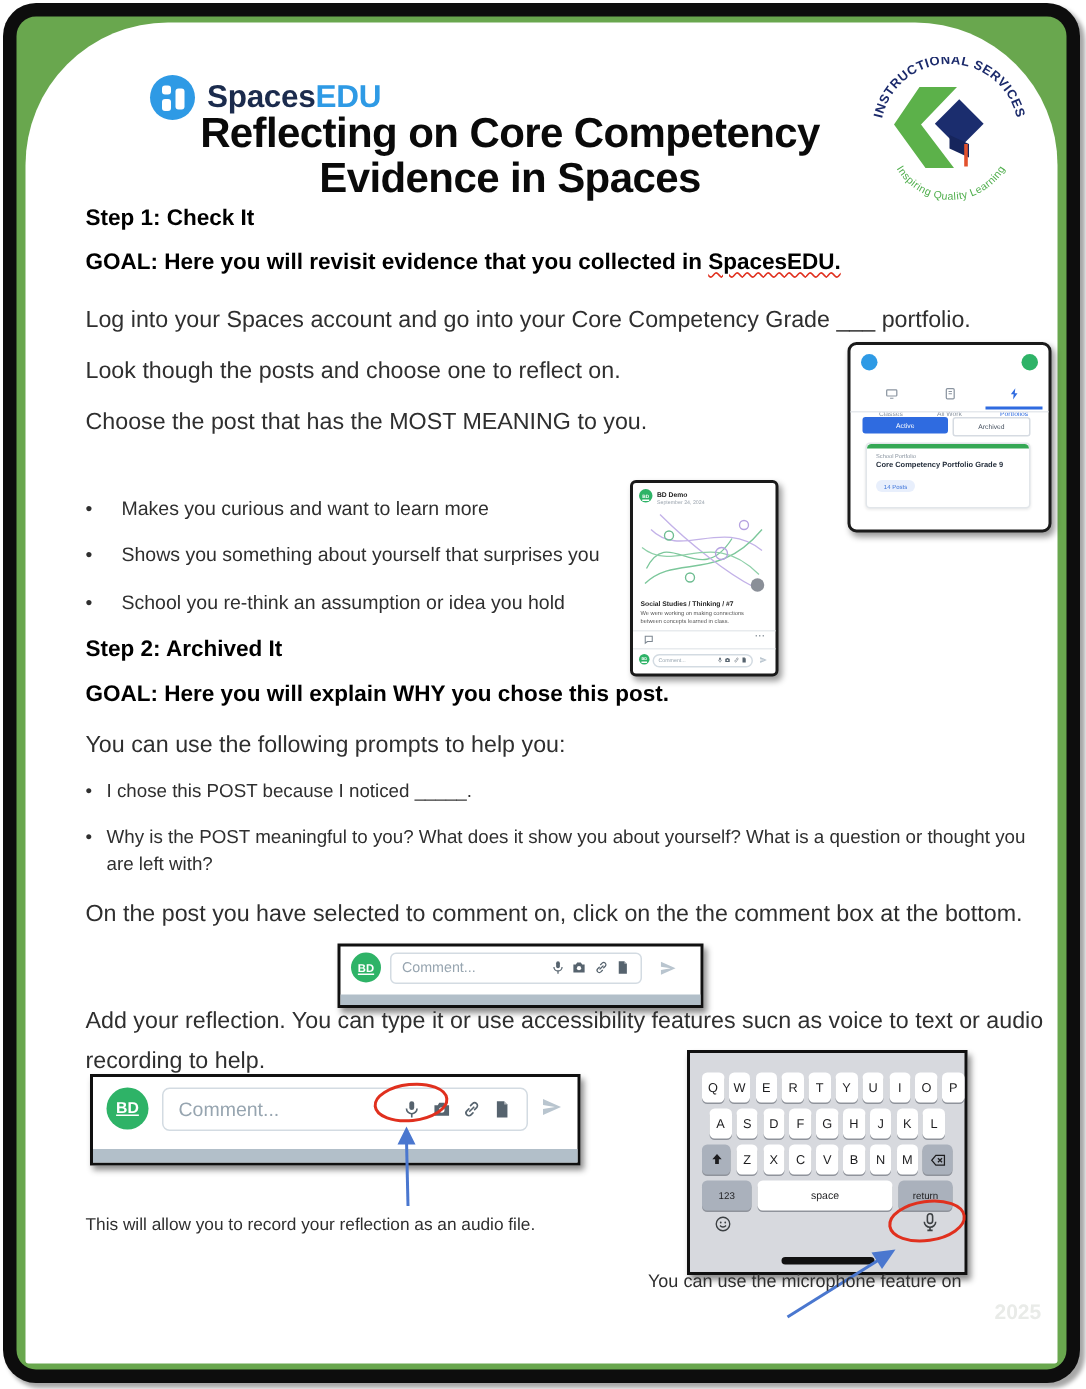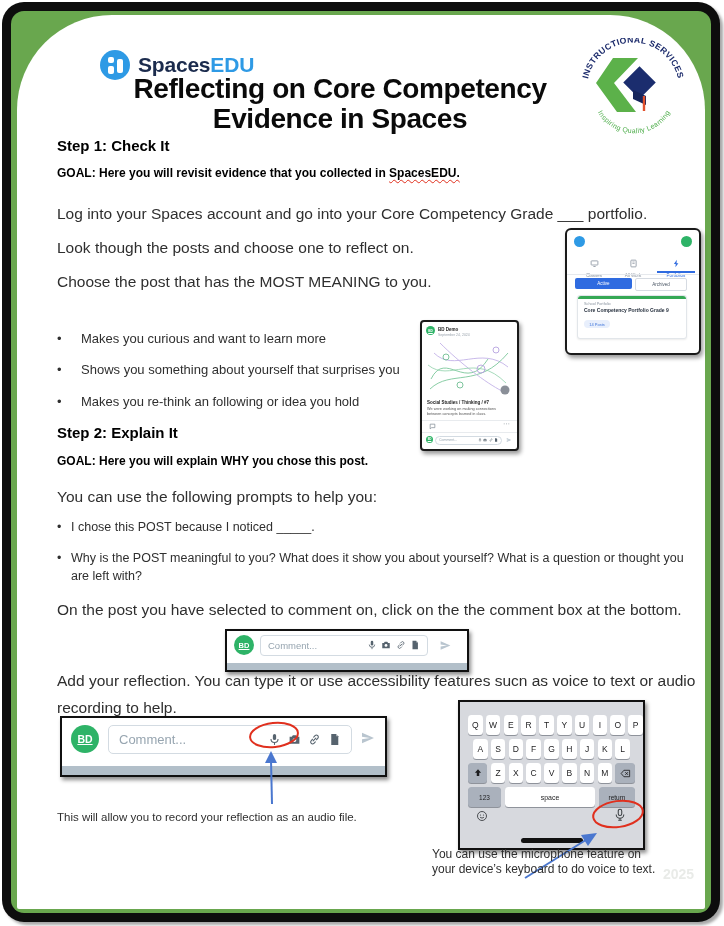--- a/index.html
+++ b/index.html
@@ -13,21 +13,21 @@
   
   .brand-circle{position:absolute;left:100px;top:50px;width:30px;height:30px;border-radius:50%;background:#2e9ae5;}
   .brand-circle i{position:absolute;background:#fff;border-radius:2px;}
   .brand-text{position:absolute;left:138px;top:53px;font-size:21px;font-weight:bold;letter-spacing:-0.2px;}
   .brand-spaces{color:#1b2b4d;}
   .brand-edu{color:#2e9ae5;text-align:center;}
   .title{position:absolute;left:70px;width:540px;text-align:center;font-size:28px;font-weight:800;color:#0a0a0a;letter-spacing:-0.4px;}
   
   .t{position:absolute;color:#2f2f2f;}
   .h-step{font-size:15px;font-weight:bold;color:#000;}
-  .goal{font-size:12px;font-weight:bold;color:#000;}
+  .goal{font-size:15px;font-weight:bold;color:#000;}
   .body-line{font-size:15.5px;}
   .mid-line{font-size:14px;}
   .li{position:absolute;color:#2f2f2f;}
   .li::before{content:"•";position:absolute;left:0;top:0;}
   .b-sm{font-size:13px;padding-left:24px;}
   .b-xs{font-size:12.5px;padding-left:14px;line-height:1.45;}
   .caption{font-size:11.5px;}
   .wavy{text-decoration:underline wavy #e0301e 1px;text-underline-offset:2px;}
   .watermark{position:absolute;left:663px;top:866px;font-size:14px;font-weight:bold;color:#e9ebe8;}
   
@@ -152,21 +152,21 @@
     <line x1="68" y1="58" x2="68" y2="73" stroke="#e2512d" stroke-width="2.4"></line>
   </svg>
 
   <div class="t h-step" style="left:57px;top:137px;">Step 1: Check It</div>
   <div class="t goal" style="left:57px;top:166px;"><span>GOAL: Here you will revisit evidence that you collected in </span><span class="wavy">SpacesEDU.</span></div>
   <div class="t body-line" style="left:57px;top:205px;">Log into your Spaces account and go into your Core Competency Grade ___ portfolio.</div>
   <div class="t body-line" style="left:57px;top:239px;">Look though the posts and choose one to reflect on.</div>
   <div class="t body-line" style="left:57px;top:273px;">Choose the post that has the MOST MEANING to you.</div>
   <div class="li b-sm" style="left:57px;top:331px;width:360px;">Makes you curious and want to learn more</div>
   <div class="li b-sm" style="left:57px;top:362px;width:360px;">Shows you something about yourself that surprises you</div>
-  <div class="li b-sm" style="left:57px;top:394px;width:360px;">Makes you re-think an following or idea you hold</div>
+  <div class="li b-sm" style="left:57px;top:394px;width:360px;">School you re-think an assumption or idea you hold</div>
 
   <div class="pf">
     <div class="circ" style="left:7px;top:6px;width:11px;height:11px;background:#2e9ae5;"></div>
     <div class="circ" style="left:114px;top:6px;width:11px;height:11px;background:#2eb367;"></div>
     <div class="pf-tab" style="left:8px;top:24px;">
       <svg class="ic" width="9" height="9">
           <use href="#i-monitor"></use>
         </svg>
       <span class="lbl">Classes</span>
     </div>
@@ -239,21 +239,21 @@
         <svg class="ic" width="4" height="4">
             <use href="#i-file"></use>
           </svg>
       </span>
     </div>
     <svg class="ic abs" style="left:84px;top:115px;color:#b9c5cf;" width="6" height="6">
         <use href="#i-send"></use>
       </svg>
   </div>
 
-  <div class="t h-step" style="left:57px;top:424px;">Step 2: Explain It</div>
+  <div class="t h-step" style="left:57px;top:424px;">Step 2: Archived It</div>
   <div class="t goal" style="left:57px;top:454px;">GOAL: Here you will explain WHY you chose this post.</div>
   <div class="t body-line" style="left:57px;top:488px;">You can use the following prompts to help you:</div>
   <div class="li b-xs" style="left:57px;top:518px;width:400px;">I chose this POST because I noticed _____.</div>
   <div class="li b-xs" style="left:57px;top:549px;width:618px;">Why is the POST meaningful to you? What does it show you about yourself? What is a question or thought you are left with?</div>
   <div class="t body-line" style="left:57px;top:601px;text-align:right;">On the post you have selected to comment on, click on the the comment box at the bottom.</div>
 
   <div class="shot" style="left:225px;top:629px;width:240px;height:39px;">
     <div class="cb-avatar" style="left:7px;top:4px;width:20px;height:20px;font-size:7.5px;">
         <span>BD</span>
       </div>
@@ -369,16 +369,15 @@
   </div>
 
   <svg class="annot" style="left:590px;top:798px;" width="58" height="34">
     <ellipse cx="28" cy="16" rx="25" ry="13" fill="none" stroke="#e0301e" stroke-width="2" transform="rotate(-8 28 16)"></ellipse>
   </svg>
   <svg class="annot" style="left:515px;top:826px;" width="90" height="56">
     <line x1="10" y1="52" x2="74" y2="12" stroke="#4a77cf" stroke-width="2"></line>
     <path d="M82 7 L66 9 L73 20 Z" fill="#4a77cf"></path>
   </svg>
   <div class="t" style="left:432px;top:847px;font-size:12px;">You can use the microphone feature on</div>
-  <div class="t" style="left:432px;top:862px;font-size:12px;">your device’s keyboard to do voice to text.</div>
 
   <div class="watermark">2025</div>
 </div>
 
 </body></html>

